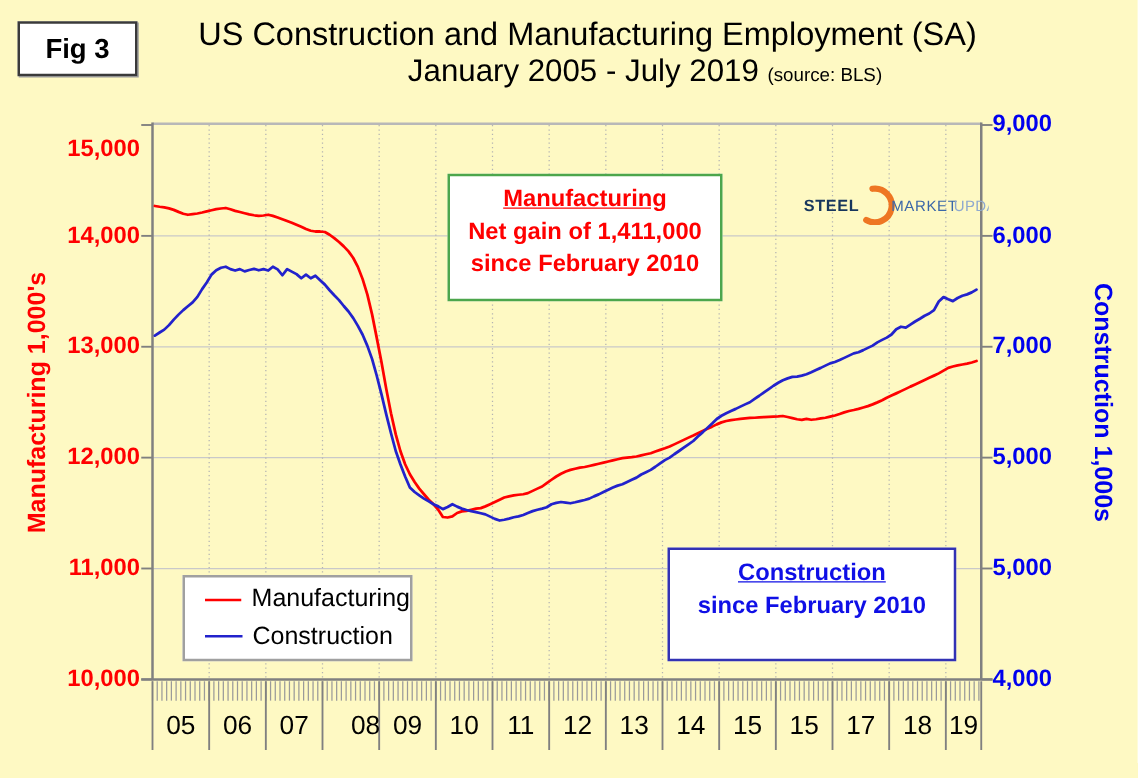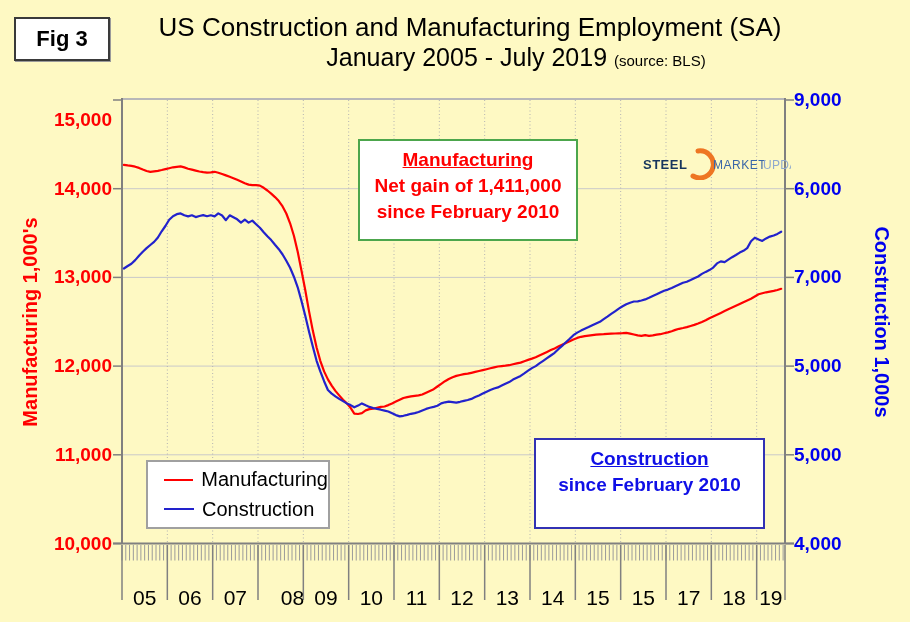--- a/index.html
+++ b/index.html
@@ -14,21 +14,21 @@
 
   .title-wrap{position:absolute;left:130px;top:12px;width:680px;text-align:center;z-index:3;color:#000;}
   .title-line1{font-size:26px;line-height:30px;}
   .title-line2{font-size:25px;line-height:30px;padding-left:92px;}
   .source-note{font-size:15px;}
 
   .ytick{position:absolute;font-size:19px;font-weight:bold;line-height:22px;}
   .ytick.left{left:24px;width:88px;text-align:right;color:#ff0000;}
   .ytick.right{left:794px;width:88px;text-align:left;color:#0000ee;}
   .xyear{position:absolute;top:561px;height:38px;line-height:40px;text-align:center;
-    font-size:21px;color:#000;margin-top:17px;}
+    font-size:21px;color:#000;}
 
   .axis-title{position:absolute;font-size:20px;font-weight:bold;text-align:center;width:440px;height:24px;line-height:24px;z-index:3;}
   .axis-title.left{color:#ff0000;left:-190px;top:310px;transform:rotate(-90deg);}
   .axis-title.right{color:#0000ee;left:662px;top:310px;transform:rotate(90deg);}
 
   .anno{position:absolute;z-index:4;background:#fff;text-align:center;font-weight:bold;font-size:19px;line-height:26px;}
   .anno .head{text-decoration:underline;}
   .anno.mfg{left:358px;top:139px;width:216px;height:92px;border:2px solid #4ca64c;color:#ff0000;padding-top:6px;}
   .anno.con{left:534px;top:438px;width:227px;height:81px;border:2px solid #3232b4;color:#0f0fe6;padding-top:6px;}
 

